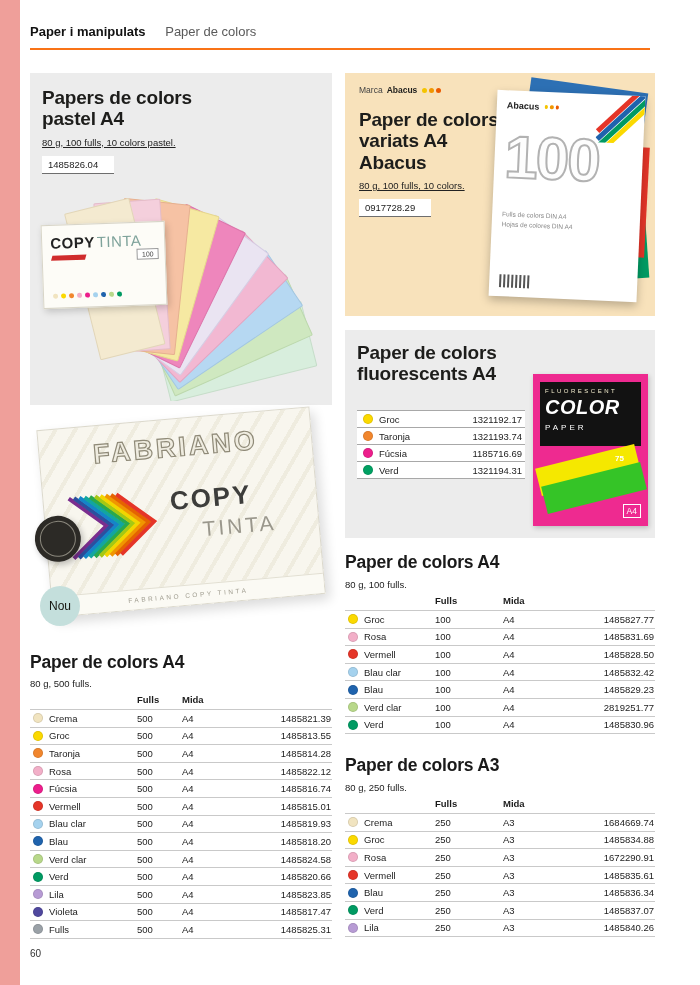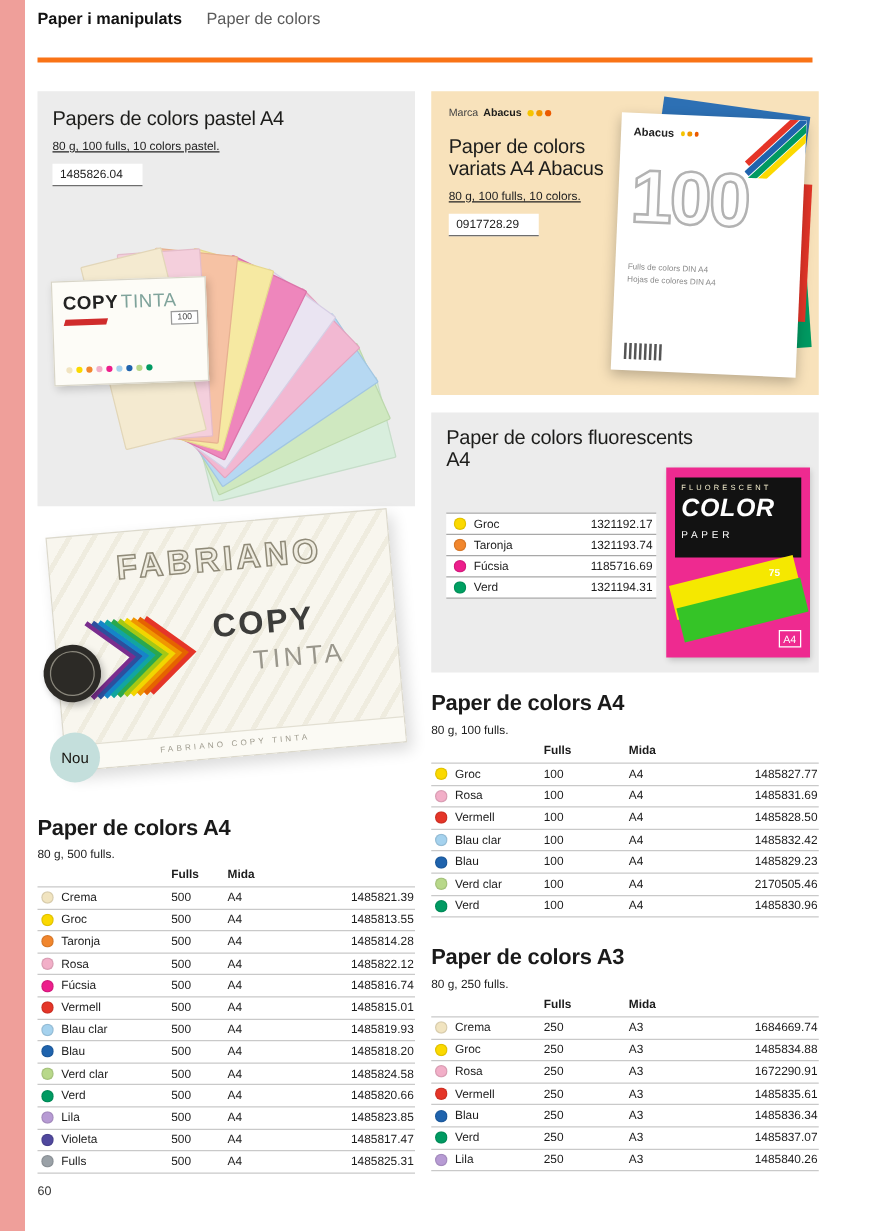--- a/index.html
+++ b/index.html
@@ -2,26 +2,26 @@
 <html><head>
 <meta charset="utf-8">
 <style>
   * { margin:0; padding:0; box-sizing:border-box; }
   html,body { width:700px; height:985px; }
   body { font-family:"Liberation Sans", sans-serif; background:#ffffff; position:relative; overflow:hidden; color:#1c1c1c; }
   .abs { position:absolute; }
 
   #side-strip { left:0; top:0; width:20px; height:985px; background:#ef9f9a; }
 
-  #breadcrumb { left:30px; top:7px; width:620px; border-bottom:4px solid #f97316; padding-bottom:24px; font-size:13px; }
+  #breadcrumb { left:30px; top:24px; width:620px; border-bottom:2px solid #f97316; padding-bottom:9px; font-size:13px; }
   #breadcrumb .b1 { font-weight:bold; color:#111; margin-right:16px; }
   #breadcrumb .b2 { color:#5a5a5a; }
 
   .graybox { background:#ececec; }
-  .box-title { font-size:16px; font-weight:normal; color:#1d1d1b; line-height:1.12; letter-spacing:-0.2px; }
+  .box-title { font-size:19px; font-weight:bold; color:#1d1d1b; line-height:1.12; letter-spacing:-0.2px; }
   .box-sub { font-size:9.5px; color:#222; margin-top:7px;text-decoration:underline; }
   .codebox { display:inline-block; background:#fff; border-bottom:1.5px solid #6e6e6e; padding:3px 16px 3px 6px; font-size:9.5px; margin-top:8px; color:#222; }
 
   
   #pastel-box { left:30px; top:73px; width:302px; height:332px; padding:14px 12px; overflow:hidden; }
   #pastel-box .box-title { width:190px; }
   #fan-svg { position:absolute; left:4px; top:100px; }
   .pastel-ream { position:absolute; left:12px; top:150px; width:124px; height:84px; background:#fdfcf7;
     border:1px solid #d8d5c8; box-shadow:2px 3px 7px rgba(0,0,0,0.18); transform:rotate(-2deg); padding:9px 8px 6px; }
   .pr-copy { font-weight:bold; font-size:15px; color:#232323; letter-spacing:0.5px; }
@@ -445,21 +445,21 @@
         <span class="cf">100</span>
         <span class="cm">A4</span>
         <span class="cc">1485829.23</span>
       </div>
 
       <div class="prow">
         <span class="sw" style="background: rgb(184, 216, 138);"></span>
         <span class="cn">Verd clar</span>
         <span class="cf">100</span>
         <span class="cm">A4</span>
-        <span class="cc">2170505.46</span>
+        <span class="cc">2819251.77</span>
       </div>
 
       <div class="prow">
         <span class="sw" style="background: rgb(0, 154, 98);"></span>
         <span class="cn">Verd</span>
         <span class="cf">100</span>
         <span class="cm">A4</span>
         <span class="cc">1485830.96</span>
       </div>
     </div>

